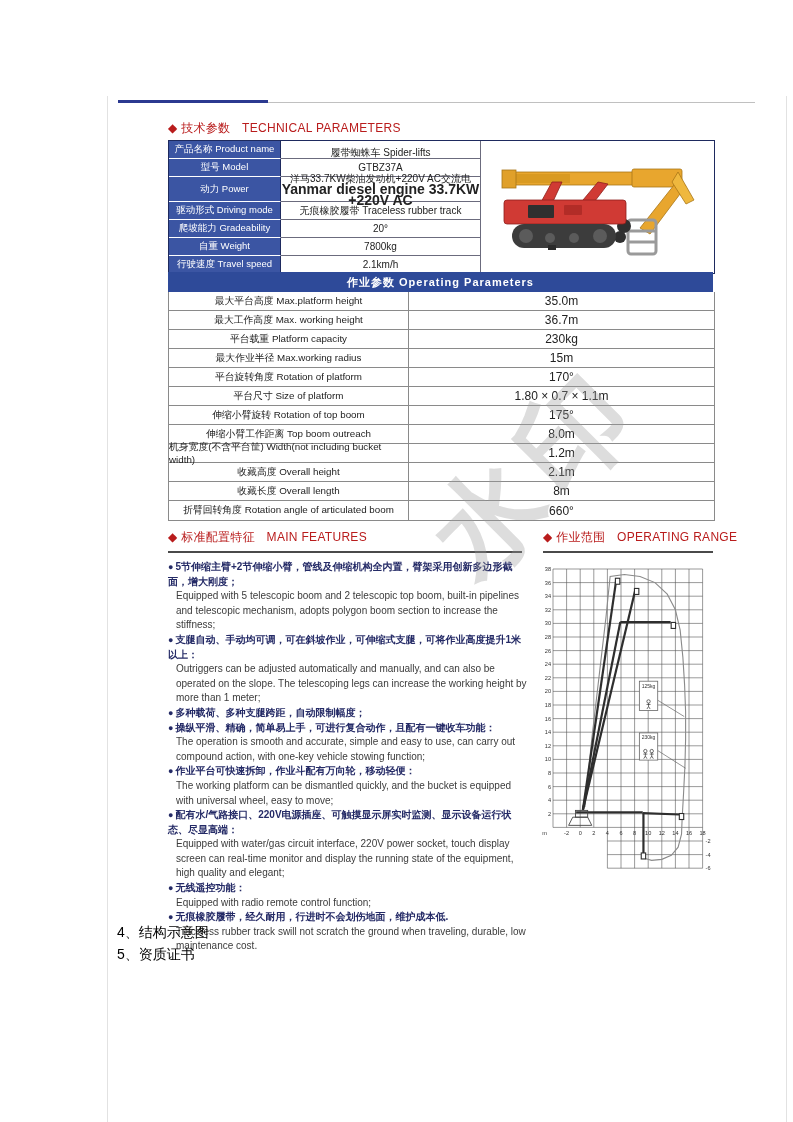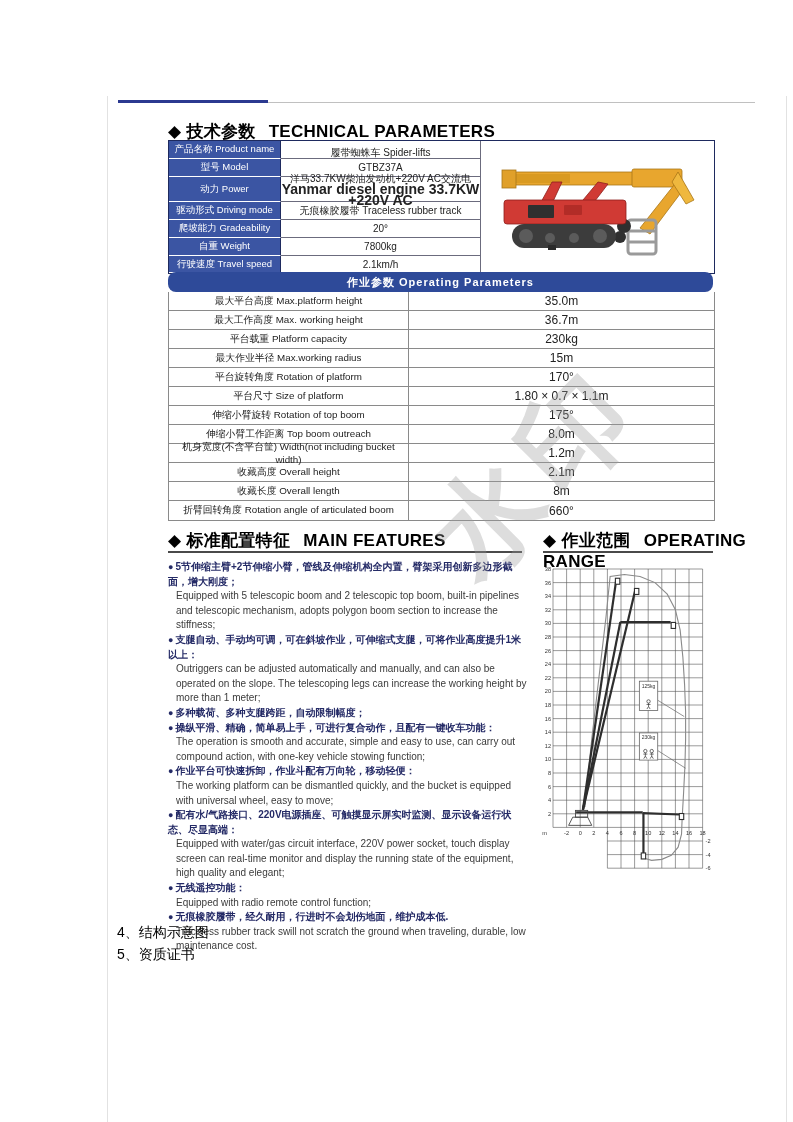--- a/index.html
+++ b/index.html
@@ -7,21 +7,21 @@
         font-family:"Liberation Sans","DejaVu Sans",sans-serif;overflow:hidden;}
   .edge{position:absolute;top:96px;bottom:0;width:1px;background:#e2e2e2;}
   .edge-left{left:107px;}
   .edge-right{left:786px;}
   .top-rule-blue{position:absolute;left:118px;top:100px;width:150px;height:3px;background:#2b3990;}
   .top-rule-gray{position:absolute;left:268px;top:102px;width:487px;height:1px;background:#c0c0c0;}
   .watermark{position:absolute;left:386px;top:388px;width:300px;height:170px;
              display:flex;align-items:center;justify-content:center;
              transform:rotate(-45deg);font-size:108px;font-weight:bold;
              color:rgba(155,155,155,0.34);letter-spacing:12px;pointer-events:none;z-index:5;}
-  .sec-title{position:absolute;font-weight:bold;color:#000000;font-size:17px;letter-spacing:0.3px;}
+  .sec-title{position:absolute;font-weight:normal;color:#b91c1c;font-size:12px;letter-spacing:0.3px;}
   .sec-title .en{margin-left:8px;}
   .title-tech{left:168px;top:120px;}
   .title-feat{left:168px;top:529px;}
   .title-range{left:543px;top:529px;}
   .title-underline{position:absolute;height:2px;background:#4a4a4a;}
   .ul-feat{left:168px;top:551px;width:354px;}
   .ul-range{left:543px;top:551px;width:170px;}
 
   
   .tech-table{position:absolute;left:168px;top:140px;width:545px;
@@ -33,26 +33,26 @@
               border-right:1px solid #1e2a5e;text-align:center;}
   .tech-value{color:#222;font-size:10px;display:flex;flex-direction:column;
               align-items:center;justify-content:center;border-bottom:1px solid #6b6b7d;
               border-right:1px solid #6b6b7d;text-align:center;line-height:11px;}
   .photo-cell{grid-column:3;grid-row:1/8;background:#fff;display:flex;align-items:center;
               justify-content:center;}
 
   
   .op-header{position:absolute;left:168px;top:272px;width:545px;height:20px;
              background:#2e4a99;color:#fff;font-size:11px;font-weight:bold;
-             display:flex;align-items:center;justify-content:center;letter-spacing:1px;border-radius:8px;}
+             display:flex;align-items:center;justify-content:center;letter-spacing:1px;}
   .op-table{position:absolute;left:168px;top:292px;width:545px;
             display:grid;grid-template-columns:240px 305px;grid-auto-rows:19px;
             border:1px solid #8a8a8a;border-top:none;background:#fff;}
   .op-label{color:#222;font-size:9.8px;display:flex;align-items:center;justify-content:center;
-            border-bottom:1px solid #8a8a8a;border-right:1px solid #8a8a8a;text-align:center;}
+            border-bottom:1px solid #8a8a8a;border-right:1px solid #8a8a8a;text-align:left;}
   .op-value{color:#222;font-size:12px;display:flex;align-items:center;justify-content:center;
             border-bottom:1px solid #8a8a8a;}
   .op-table > div:nth-last-child(-n+2){border-bottom:none;}
 
   
   .features{position:absolute;left:168px;top:560px;width:360px;font-size:10px;line-height:14.6px;}
   .feat-cn{color:#242a66;font-weight:600;}
   .feat-cn .bullet{color:#242a66;margin-right:2px;font-size:9px;}
   .feat-en{color:#3b3b3b;padding-left:8px;}
 

